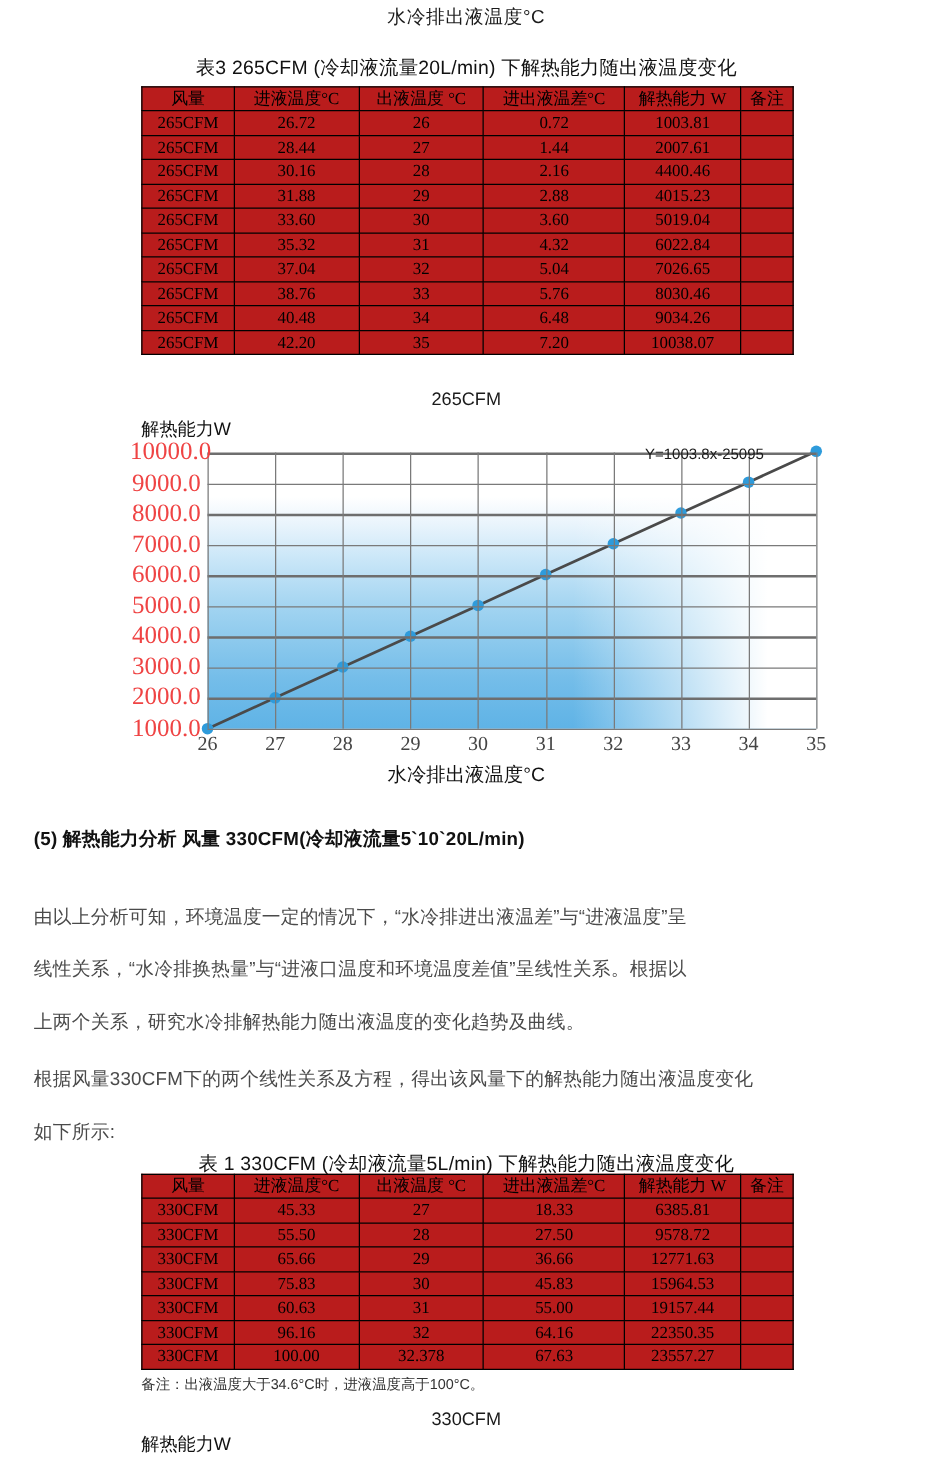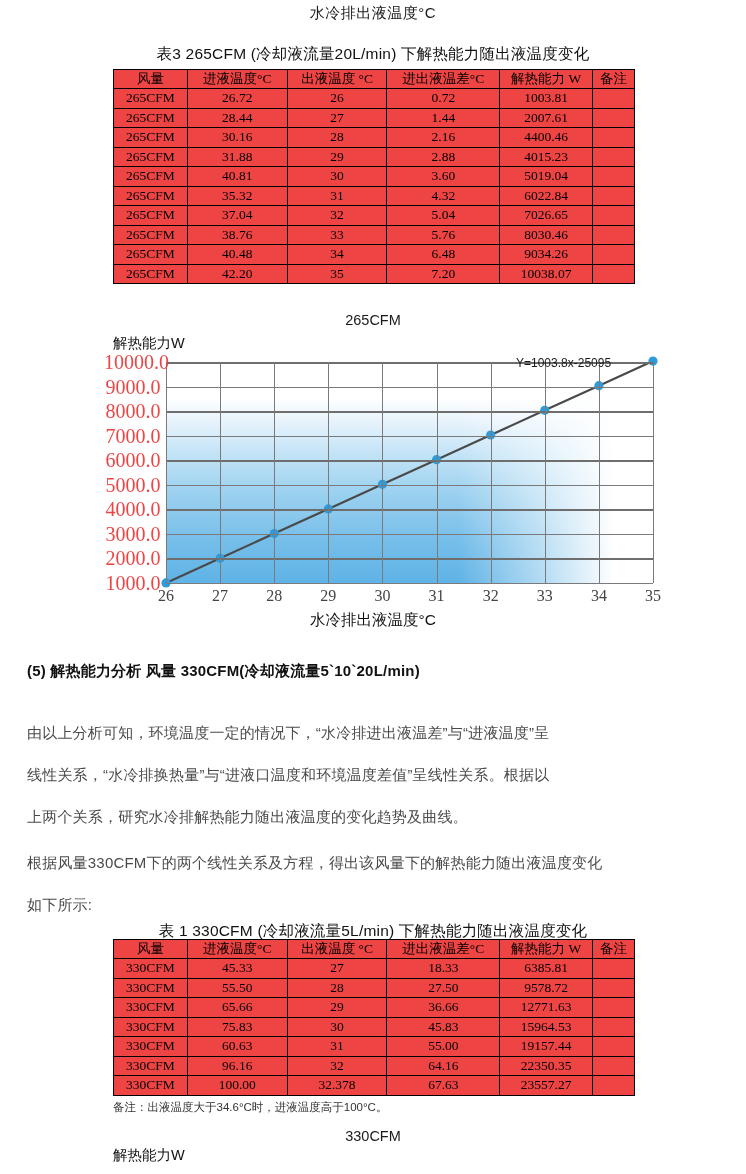--- a/index.html
+++ b/index.html
@@ -25,21 +25,21 @@
   }
   #cap-t3 { top: 44px; }
   #cap-t1 { top: 921px; }
 
   
   table.data {
     position: absolute;
     border-collapse: collapse;
     font-family: "Liberation Serif", "DejaVu Serif", serif;
     color: #000;
-    background: #ef4444;
+    background: #b91c1c;
   }
   table.data th, table.data td {
     border: 1px solid #000;
     text-align: center;
     padding: 0;
     font-weight: normal;
     white-space: nowrap;
   }
   table.data th { font-size: 13.5px; height: 19px; }
   table.data td { font-size: 13.5px; height: 19.5px; }
@@ -175,21 +175,21 @@
         <tr>
           <td class="c-fan">265CFM</td>
           <td class="c-in">31.88</td>
           <td class="c-out">29</td>
           <td class="c-diff">2.88</td>
           <td class="c-power">4015.23</td>
           <td class="c-note"></td>
         </tr>
         <tr>
           <td class="c-fan">265CFM</td>
-          <td class="c-in">40.81</td>
+          <td class="c-in">33.60</td>
           <td class="c-out">30</td>
           <td class="c-diff">3.60</td>
           <td class="c-power">5019.04</td>
           <td class="c-note"></td>
         </tr>
         <tr>
           <td class="c-fan">265CFM</td>
           <td class="c-in">35.32</td>
           <td class="c-out">31</td>
           <td class="c-diff">4.32</td>

